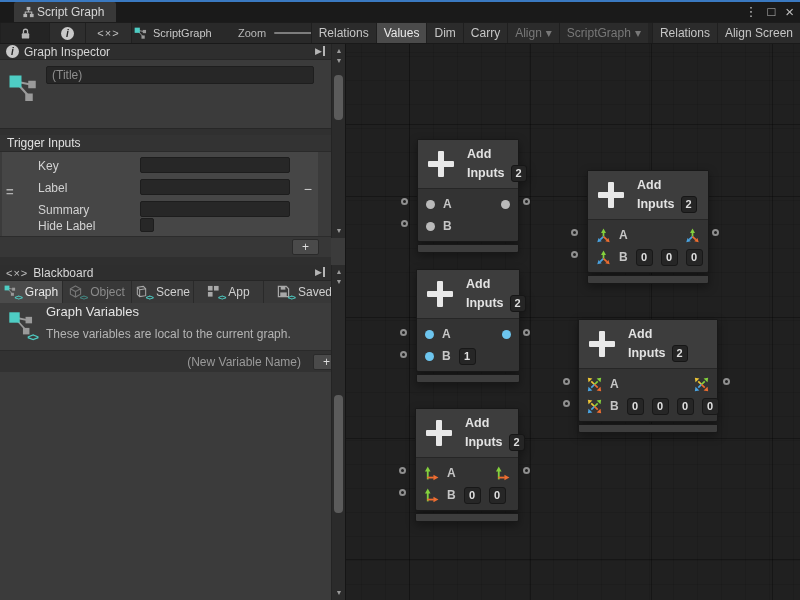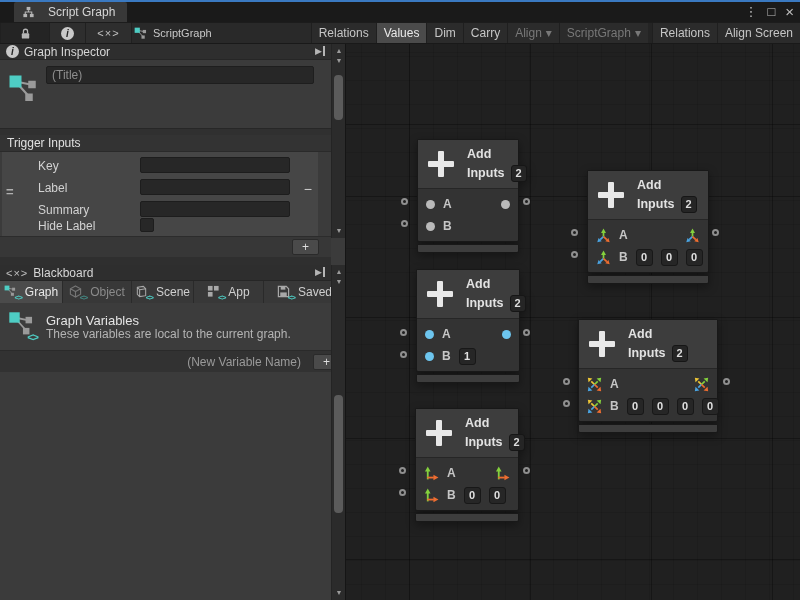--- a/index.html
+++ b/index.html
@@ -3,21 +3,21 @@
 <meta charset="utf-8">
 <style>
   * { margin:0; padding:0; box-sizing:border-box; }
   html,body { width:800px; height:600px; overflow:hidden; }
   body { font-family:"Liberation Sans","DejaVu Sans",sans-serif; font-size:12px; color:#cfcfcf; background:#282828; -webkit-font-smoothing:antialiased; }
   #app { position:relative; width:800px; height:600px; background:#282828; overflow:hidden; }
 
   
   .top-blue { position:absolute; left:0; top:0; width:800px; height:2px; background:#3a79c1; }
   .titlebar { position:absolute; left:0; top:2px; width:800px; height:20px; background:#1a1a1a; }
-  .doc-tab { position:absolute; left:14px; top:0; height:20px; background:#383838; display:flex; align-items:center; gap:13px; padding:0 12px 0 8px; color:#d6d6d6; font-size:12px; border-radius:2px 2px 0 0; }
+  .doc-tab { position:absolute; left:14px; top:0; height:20px; background:#383838; display:flex; align-items:center; gap:2px; padding:0 12px 0 8px; color:#d6d6d6; font-size:12px; border-radius:2px 2px 0 0; }
   .win-controls { position:absolute; right:6px; top:0; height:20px; display:flex; align-items:center; gap:10px; color:#bdbdbd; font-size:13px; }
   .win-controls span { cursor:default; line-height:20px; }
 
   
   .toolbar { position:absolute; left:0; top:22px; width:800px; height:22px; background:#292929; border-top:1px solid #1c1c1c; border-bottom:1px solid #191919; }
   .tb-left { position:absolute; left:0; top:0; height:20px; display:flex; }
   .tb-btn { height:20px; display:flex; align-items:center; justify-content:center; background:#2e2e2e; border-right:1px solid #202020; color:#c9c9c9; }
   .tb-btn.lock { width:50px; background:#242424; border-left:1px solid #202020; }
   .tb-btn.info { width:36px; }
   .tb-btn.vars { width:46px; font-size:11px; letter-spacing:1px; color:#c0c0c0; }
@@ -61,21 +61,21 @@
 
   .bb-tabs { position:absolute; left:0; top:237px; width:345px; height:22px; display:flex; background:#333333; border-bottom:1px solid #2a2a2a; }
   .bb-tab { display:flex; align-items:center; justify-content:center; gap:5px; background:#383838; border-right:1px solid #2a2a2a; color:#cfcfcf; font-size:12px; height:22px; }
   .bb-tab.selected { background:#4b4b4b; color:#e8e8e8; }
   .bb-tab.disabled { color:#8a8a8a; }
   .bb-tab.disabled svg, .bb-tab.disabled .mini-br { opacity:.55; }
   .tab-ico { position:relative; width:16px; height:15px; flex:none; }
   .mini-br { position:absolute; right:-2px; bottom:-2px; color:#4ecdc4; font-size:8px; font-weight:bold; line-height:8px; letter-spacing:-1px; }
 
   .vars-sec { position:absolute; left:0; top:259px; width:331px; height:47px; background:#3c3c3c; }
-  .vars-title { position:absolute; left:46px; top:10px; font-size:13px; color:#e4e4e4; }
+  .vars-title { position:absolute; left:46px; top:1px; font-size:13px; color:#e4e4e4; }
   .vars-desc { position:absolute; left:46px; top:24px; font-size:12px; color:#b4b4b4; }
   .newvar-row { position:absolute; left:0; top:306px; width:345px; height:22px; background:#323232; border-top:1px solid #2a2a2a; }
   .newvar-text { position:absolute; right:44px; top:4px; color:#9a9a9a; font-size:12px; }
   .panel-rest { position:absolute; left:0; top:328px; width:331px; height:228px; background:#3b3b3b; }
 
   
   .canvas { position:absolute; left:345px; top:44px; width:455px; height:556px; background-color:#202020; border-left:1px solid #151515;
     background-image:
       repeating-linear-gradient(90deg, rgba(0,0,0,0.30) 0 1px, transparent 1px 121px),
       repeating-linear-gradient(0deg,  rgba(0,0,0,0.30) 0 1px, transparent 1px 121px),
@@ -198,20 +198,27 @@
       <div class="tb-btn vars">
         <span>&lt;×&gt;</span>
       </div>
     </div>
     <div class="tb-graphname">
       <svg style="width:13px;height:13px">
           <use href="#sym-graph"></use>
         </svg>
       <span>ScriptGraph</span>
     </div>
+    <div class="tb-zoom">
+      <span>Zoom</span>
+      <span class="zoom-track">
+        <span class="zoom-handle"></span>
+      </span>
+      <span>1x</span>
+    </div>
     <div class="tb-right">
       <div class="tbr-btn">
           <span>Relations</span>
         </div>
       <div class="tbr-btn active">
           <span>Values</span>
         </div>
       <div class="tbr-btn">
           <span>Dim</span>
         </div>

